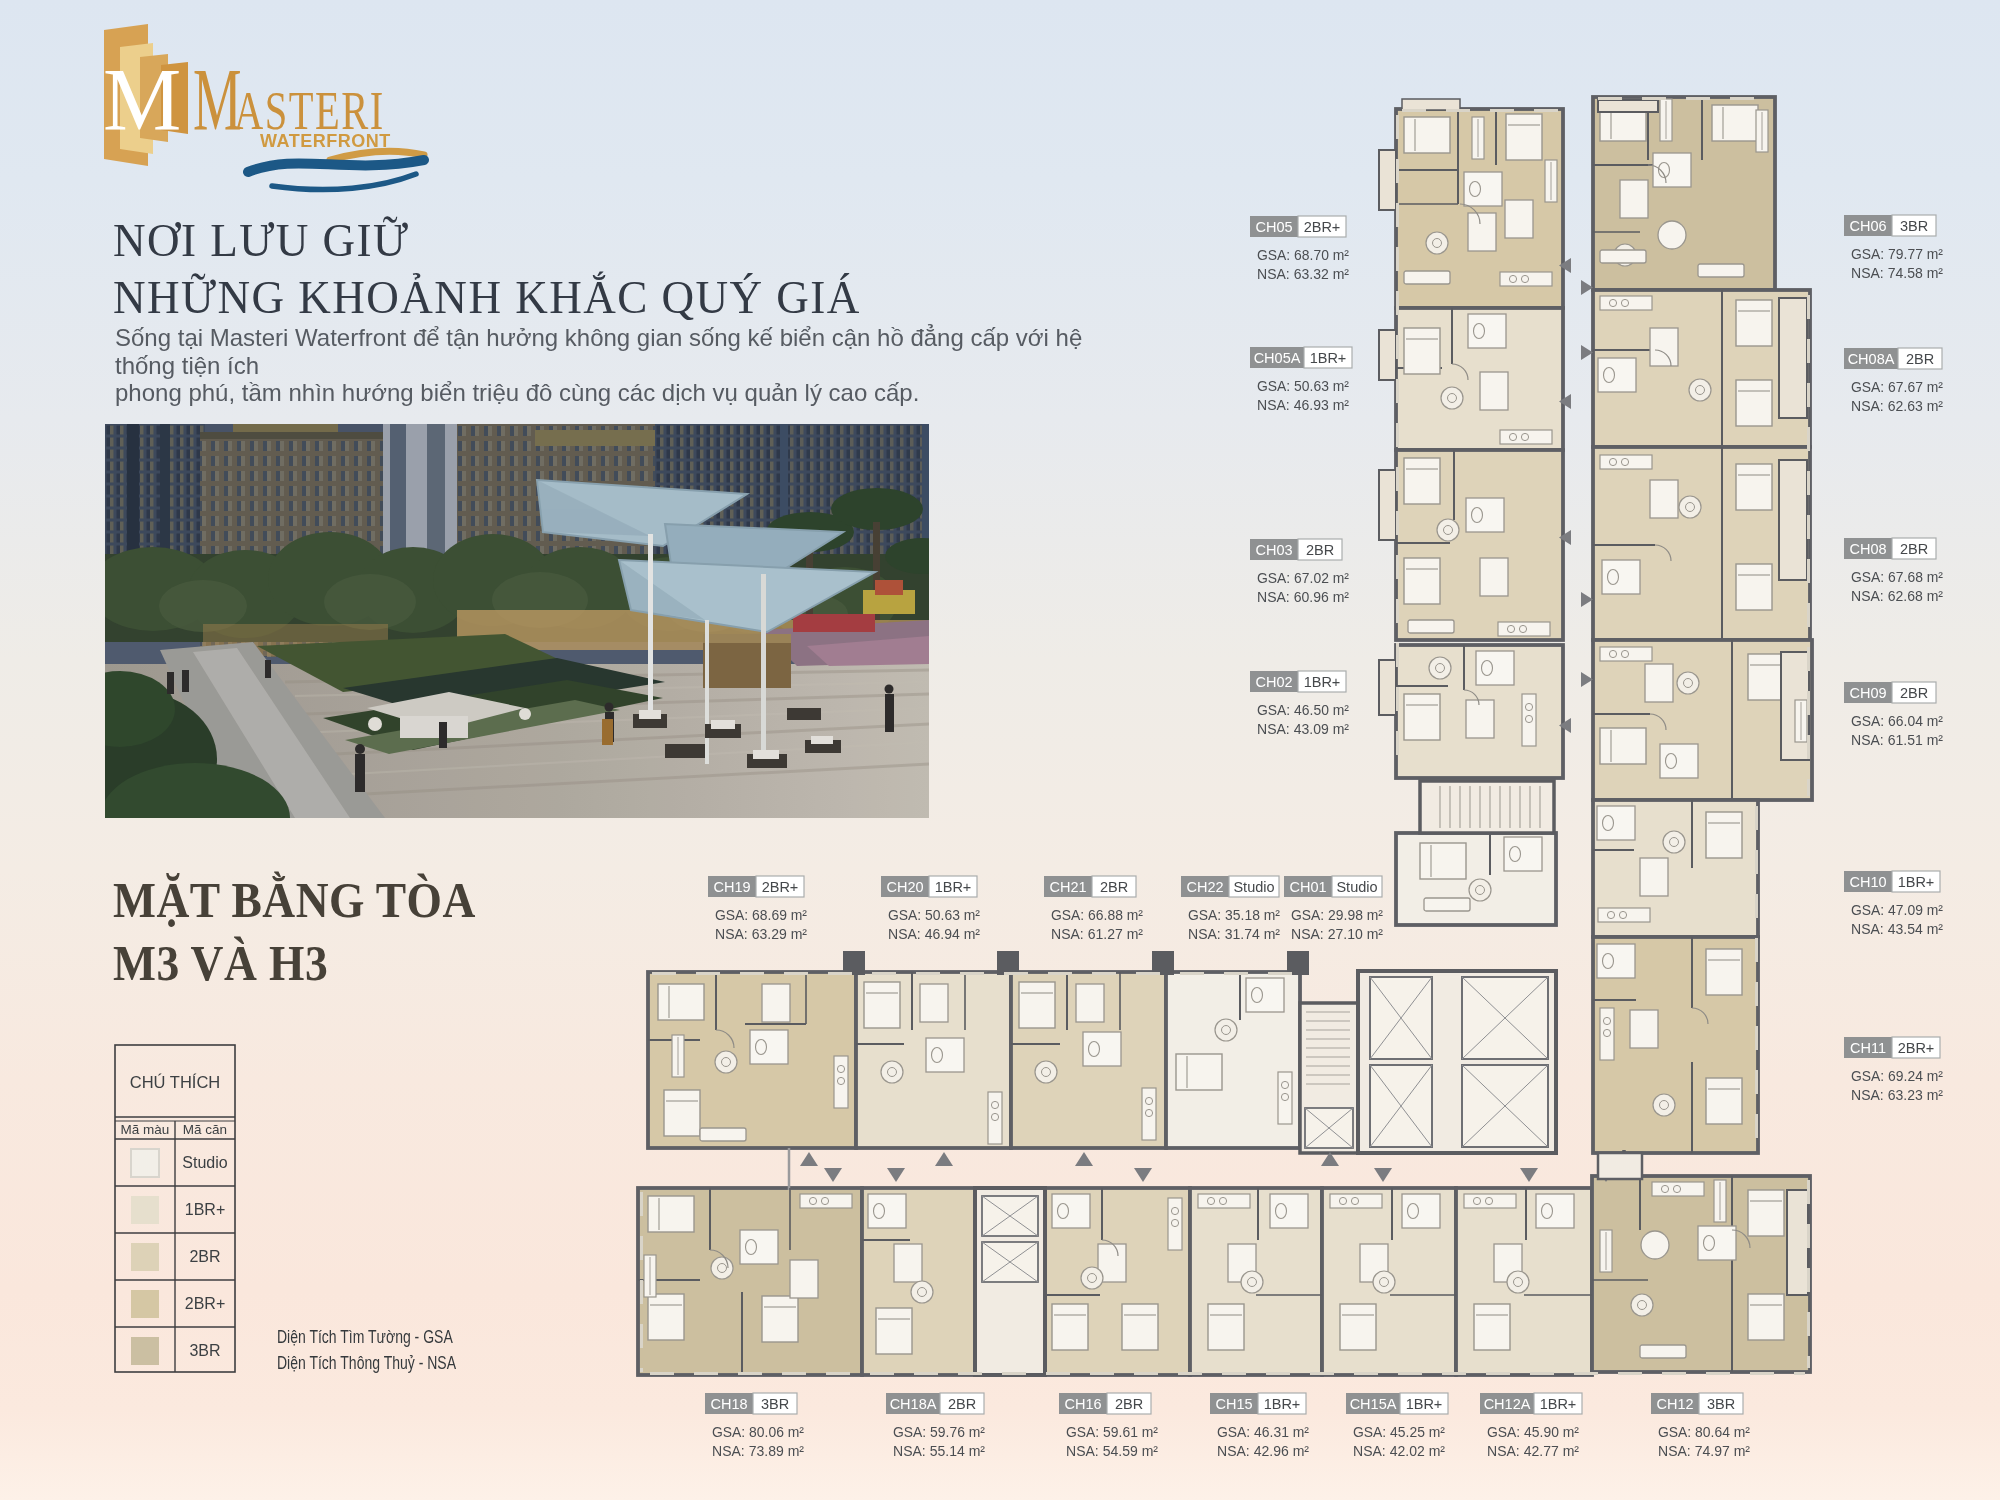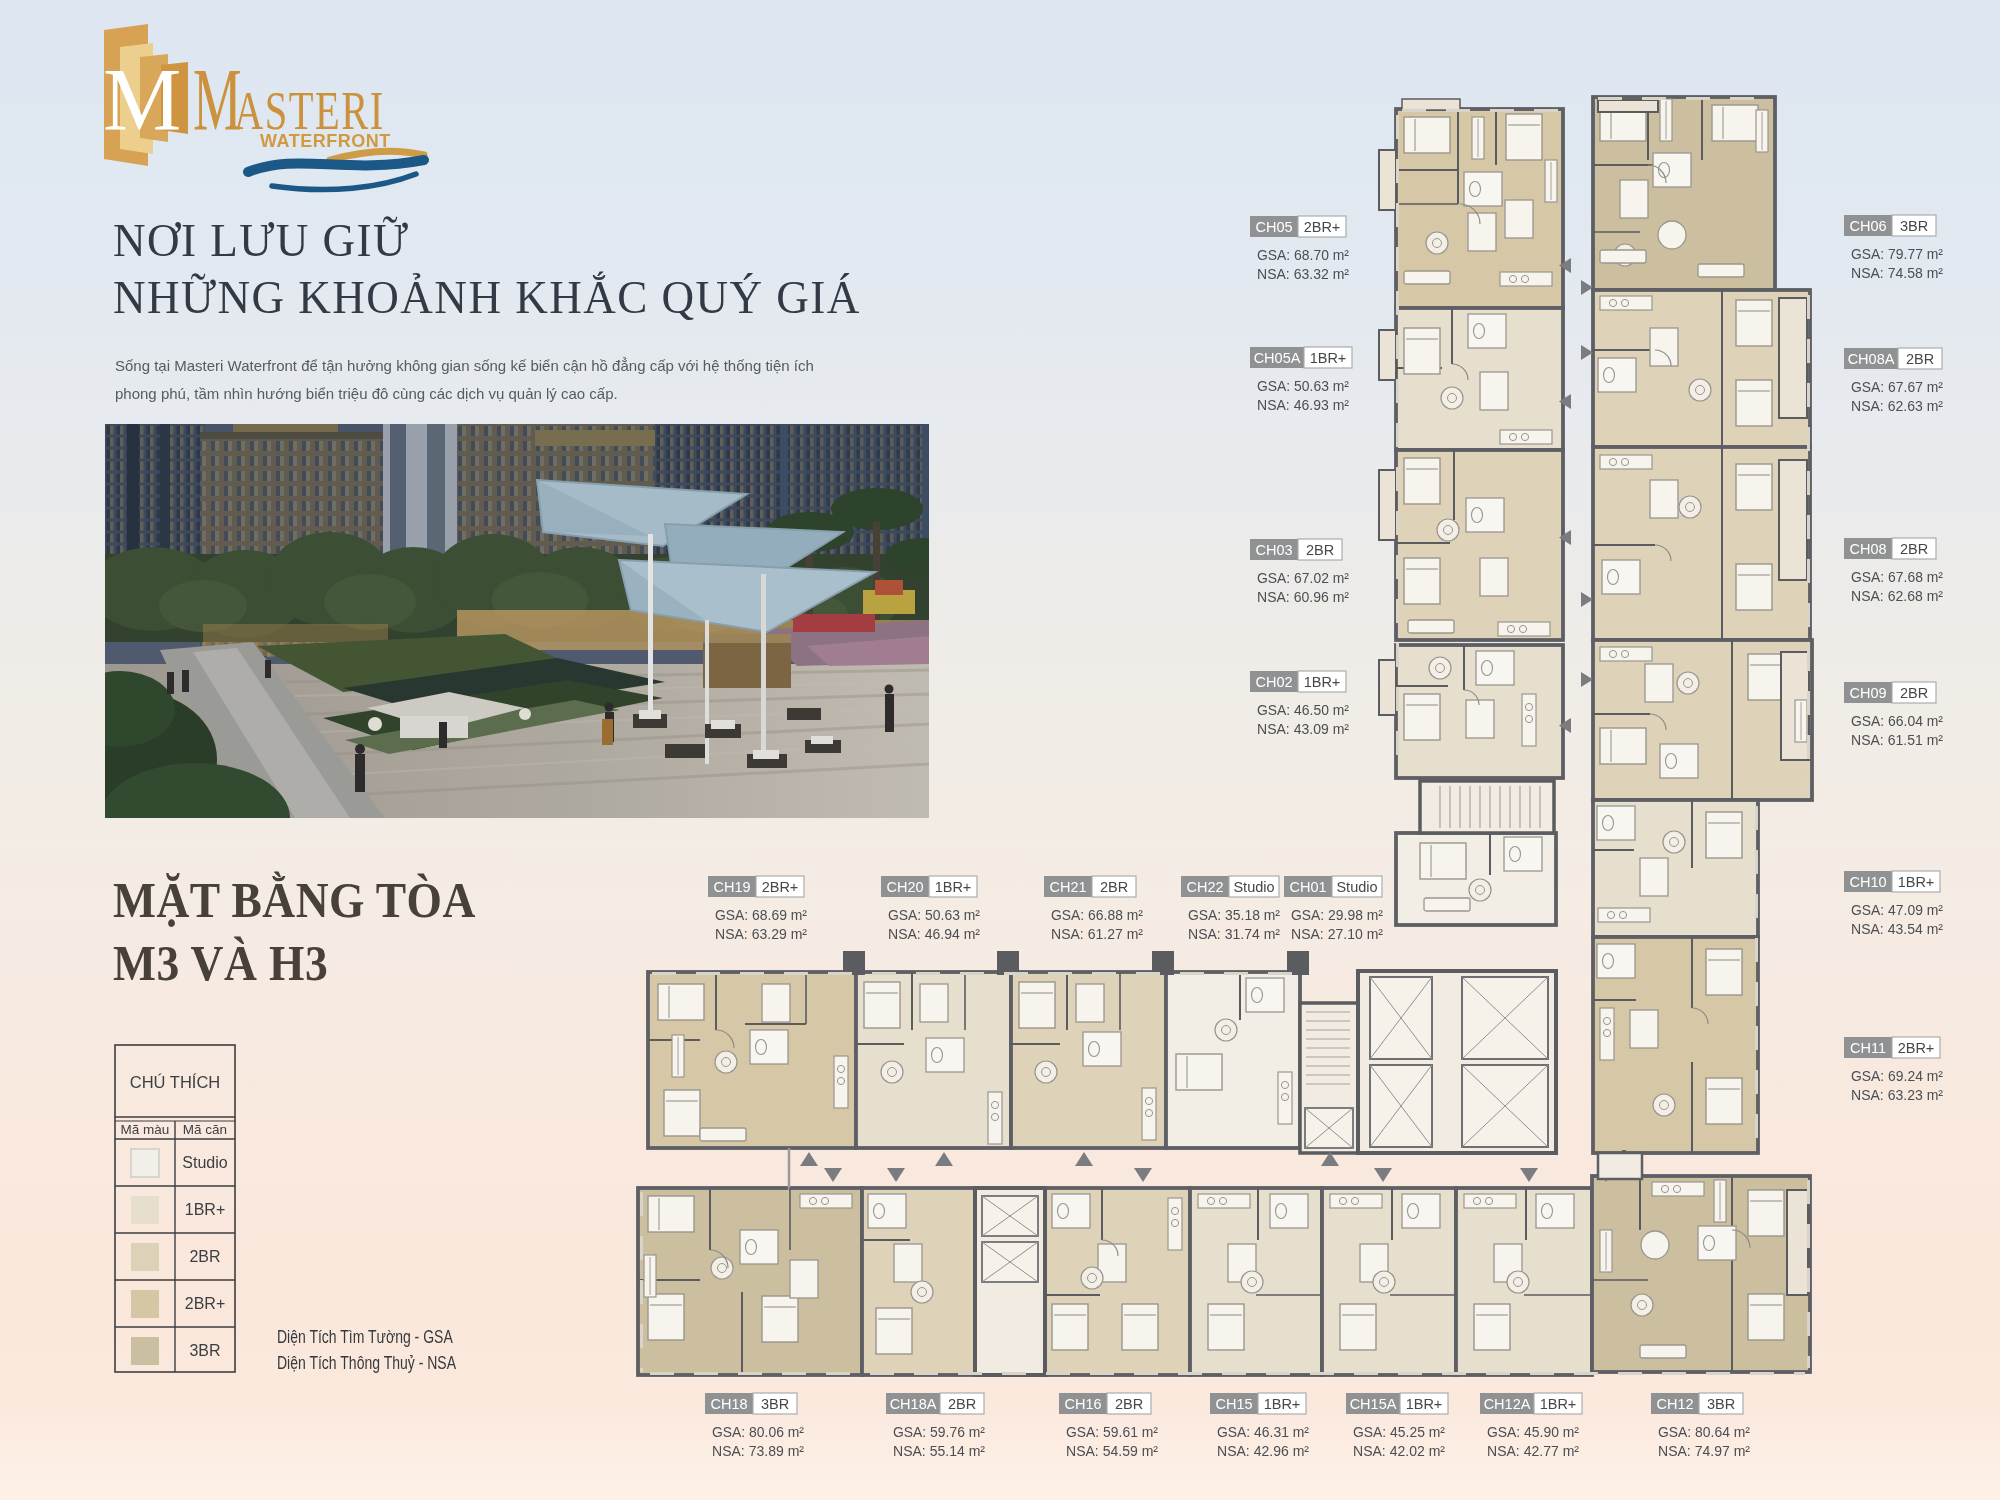--- a/index.html
+++ b/index.html
@@ -2,21 +2,21 @@
 <html><head>
 <meta charset="utf-8">
 <style>
   html,body{margin:0;padding:0;}
   .page{position:relative;width:2000px;height:1500px;overflow:hidden;
     font-family:"Liberation Sans",sans-serif;
     background:linear-gradient(180deg,#dde6f1 0%,#e0e8f1 12%,#e7eaee 28%,#efece7 44%,#f4ece4 58%,#f8e9df 72%,#fae7dc 86%,#fbe9de 94%,#fdf1e8 100%);}
   .abs{position:absolute;}
   .headline{left:113px;top:212px;transform:scaleX(0.96);transform-origin:left top;font-family:"Liberation Serif",serif;
     font-size:47px;line-height:57px;color:#333a45;letter-spacing:1.5px;font-weight:400;}
-    .intro{left:115px;top:352px;width:1020px;font-size:15px;line-height:27.5px;color:#565b62;}
+    .intro{left:115px;top:324px;width:1020px;font-size:24px;line-height:27.5px;color:#565b62;}
   .sectitle{left:113px;top:869px;transform:scaleX(0.91);transform-origin:left top;font-family:"Liberation Serif",serif;font-weight:bold;
     font-size:50px;line-height:63px;color:#474138;letter-spacing:0.5px;}
   .note{left:277px;top:1324px;font-size:17.5px;line-height:26px;color:#35393c;transform:scaleX(0.8);transform-origin:left top;}
 </style>
 </head>
 <body>
 <div class="page">
 
 <svg class="abs" style="left:0;top:0" width="470" height="215" viewBox="0 0 470 215">
 

